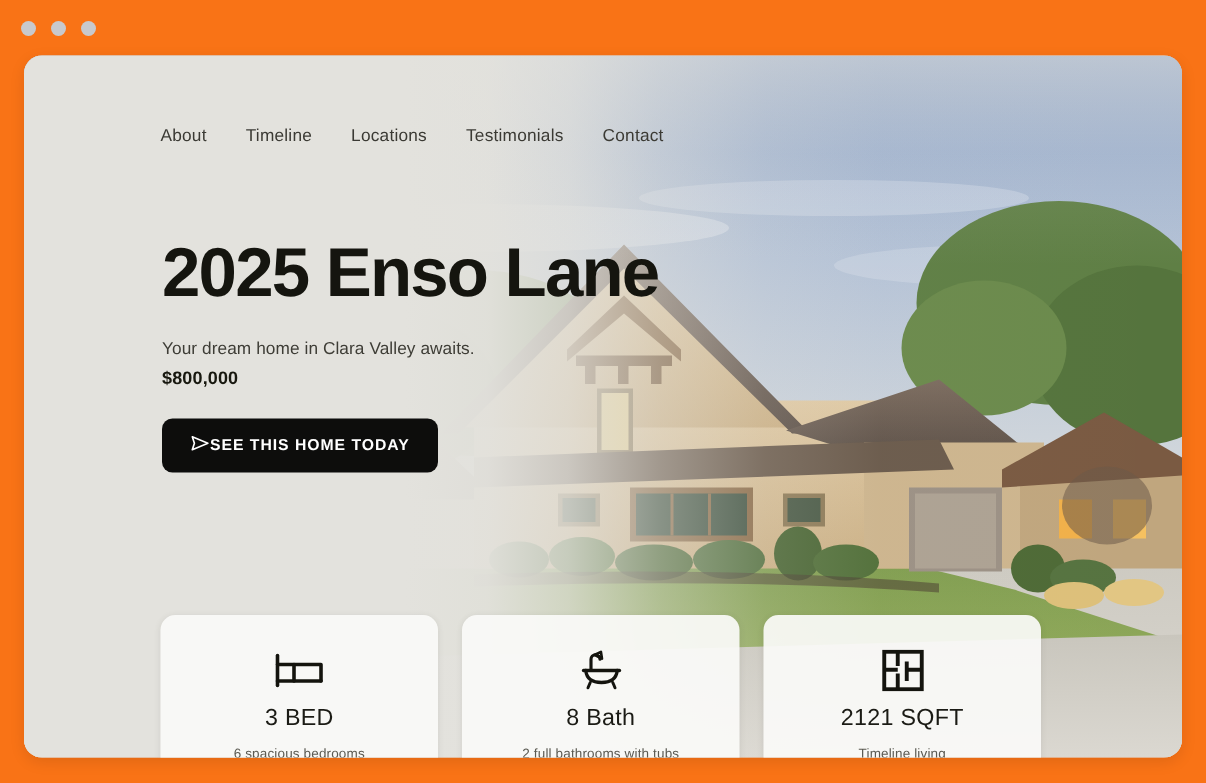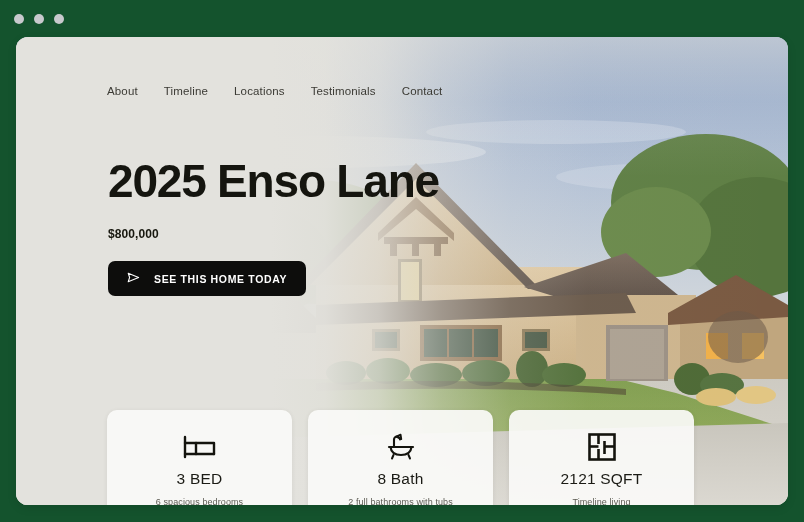--- a/index.html
+++ b/index.html
@@ -9,21 +9,21 @@
     height: 522px;
     overflow: hidden;
     background: #ffffff;
     font-family: "Liberation Sans", sans-serif;
   }
 
   #root {
     position: relative;
     width: 804px;
     height: 522px;
-    background: #14532d;
+    background: #f97316;
   }
 
   
   .window-dots {
     position: absolute;
     top: 14px;
     left: 14px;
     display: flex;
     gap: 10px;
     align-items: center;
@@ -133,21 +133,21 @@
     font-size: 12px;
     font-weight: 700;
     color: #18180f;
     margin: 0 0 20px 0;
     letter-spacing: 0.1px;
   }
 
   .cta-button {
     display: inline-flex;
     align-items: center;
-    gap: 14px;
+    gap: 0;
     background: #0d0d0c;
     color: #ffffff;
     border: none;
     border-radius: 7px;
     padding: 11px 19px;
     font-family: inherit;
     font-size: 10.5px;
     font-weight: 700;
     letter-spacing: 0.65px;
     cursor: pointer;
@@ -316,20 +316,21 @@
     <nav class="site-nav">
       <a class="nav-link" href="#">About</a>
       <a class="nav-link" href="#">Timeline</a>
       <a class="nav-link" href="#">Locations</a>
       <a class="nav-link" href="#">Testimonials</a>
       <a class="nav-link" href="#">Contact</a>
     </nav>
 
     <div class="hero-copy">
       <h1 class="hero-title">2025 Enso Lane</h1>
+      <p class="hero-sub">Your dream home in Clara Valley awaits.</p>
       <p class="hero-price">$800,000</p>
       <button class="cta-button">
         <span class="play-icon">
           <svg width="13" height="11" viewBox="0 0 13 11" fill="none" aria-hidden="true">
             <path d="M1.2 1.2 L11.6 5.5 L1.2 9.8 L2.6 5.5 Z" stroke="#ffffff" stroke-width="1.1" stroke-linejoin="round" fill="none"></path>
           </svg>
         </span>
         <span class="cta-label">SEE THIS HOME TODAY</span>
       </button>
     </div>

